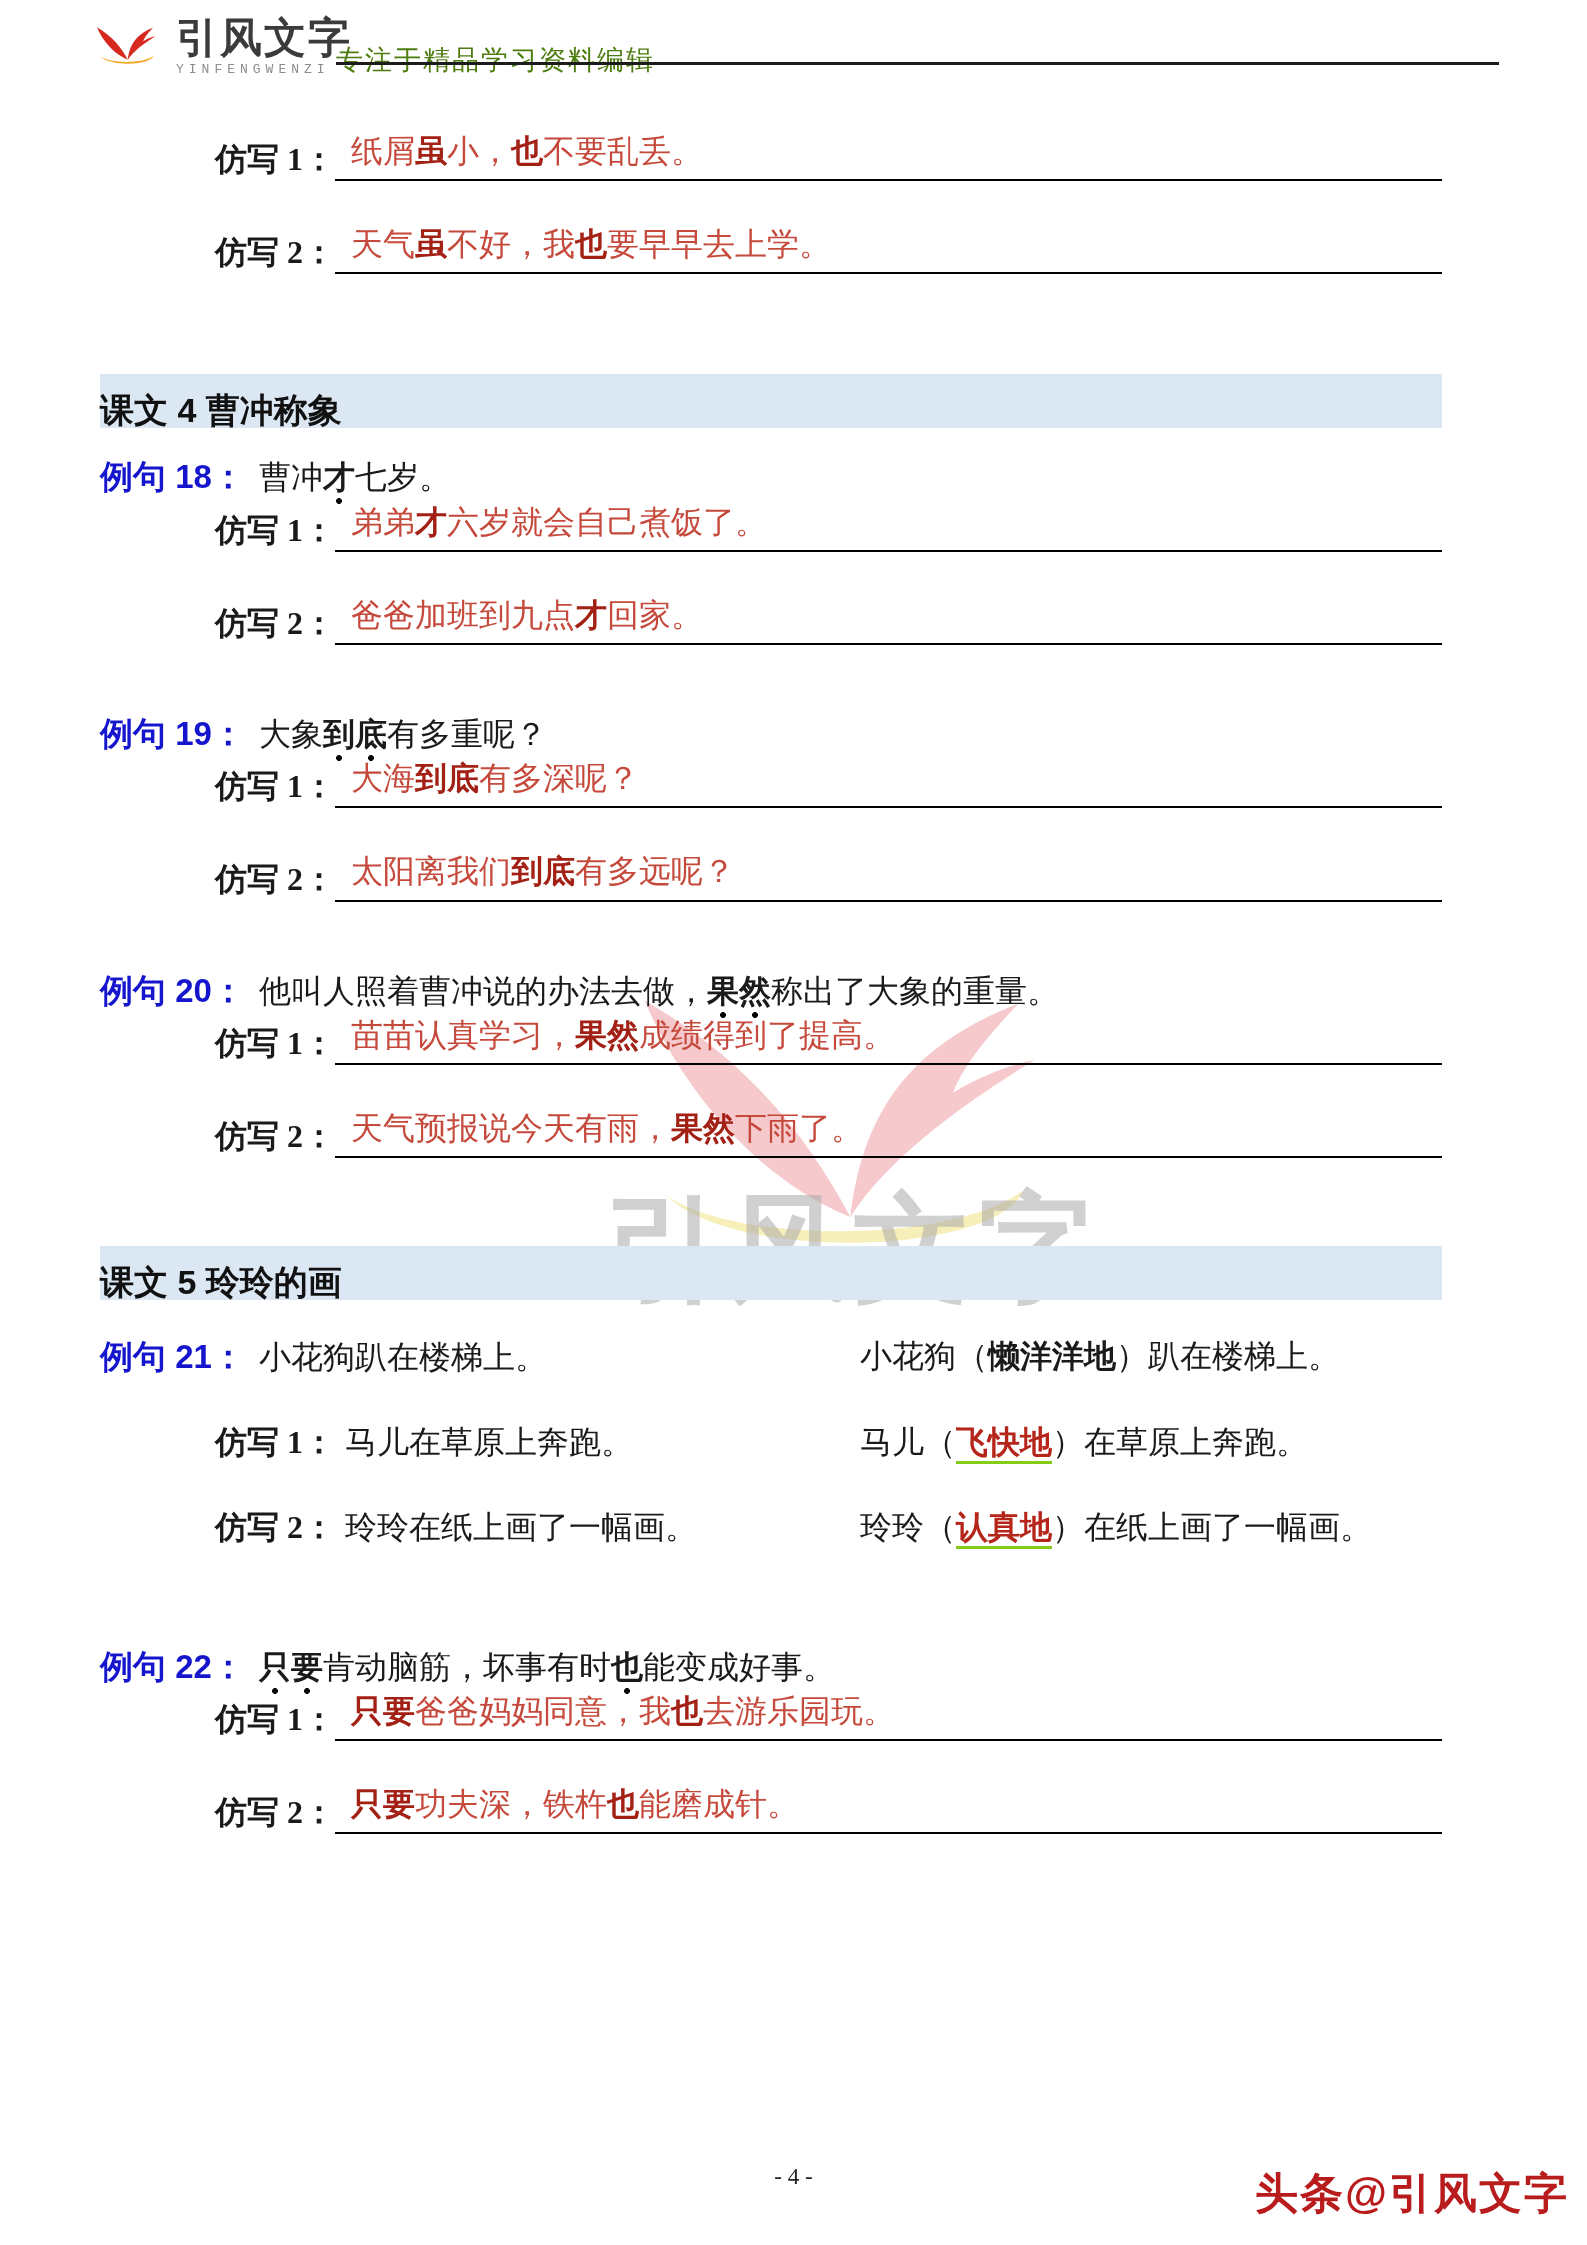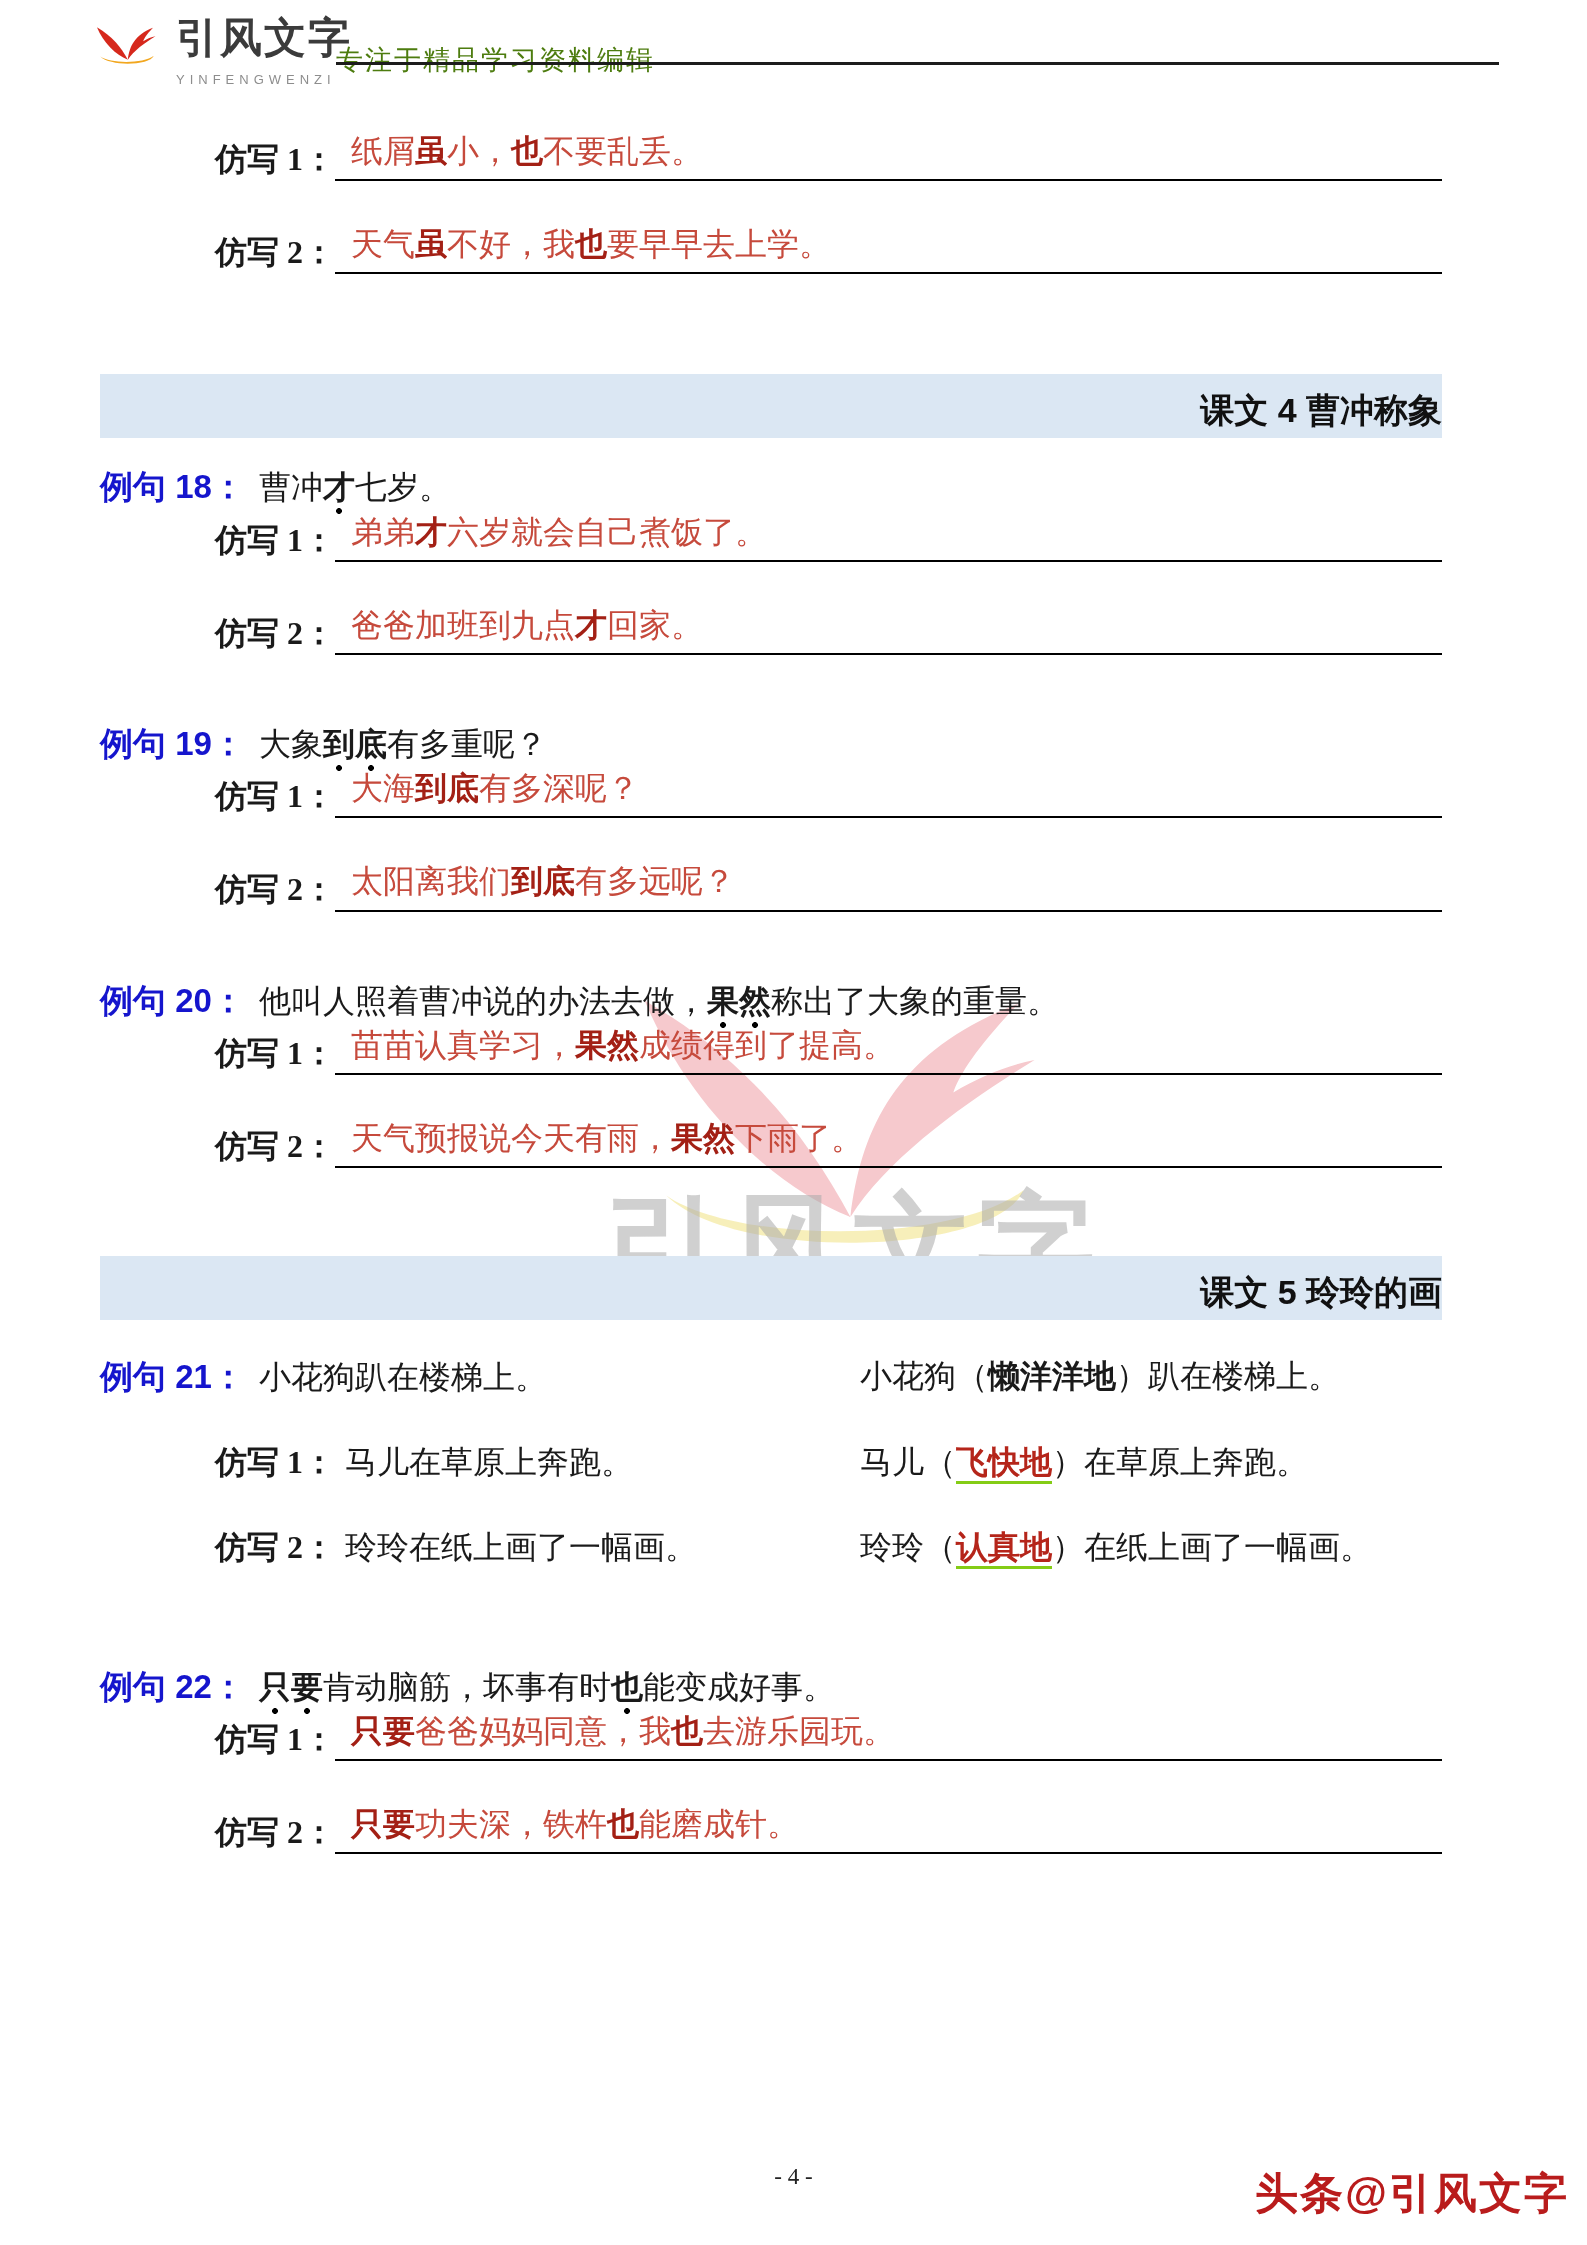--- a/index.html
+++ b/index.html
@@ -18,31 +18,31 @@
     width:1587px;height:2245px;position:relative;overflow:hidden;
     font-family:"Liberation Serif","DejaVu Serif",serif;
     color:var(--ink);
   }
   
   .header{position:absolute;top:0;left:0;right:0;height:95px;z-index:2;}
   .logo-wrap{position:absolute;top:10px;left:88px;display:flex;align-items:flex-start;}
   .logo-bird{width:78px;height:72px;margin-right:10px;}
   .logo-texts{display:flex;flex-direction:column;margin-top:6px;}
   .logo-title{font-size:42px;font-weight:bold;color:#3b3b3b;line-height:1.05;letter-spacing:2px;}
-  .logo-sub{font-size:13px;color:#8d8d8d;letter-spacing:5px;margin-top:12px;font-family:Liberation Sans, sans-serif;}
+  .logo-sub{font-size:13px;color:#8d8d8d;letter-spacing:5px;margin-top:2px;font-family:Liberation Mono, monospace;}
   .tagline{position:absolute;left:336px;top:42px;font-size:27px;color:#4d7c0f;letter-spacing:2px;}
   .header-rule{position:absolute;left:336px;right:88px;top:62px;height:3px;background:#1c1c1c;}
   
   .content{position:relative;z-index:1;padding:0 145px 0 100px;}
   .intro{padding-top:130px;}
   .answer-row{display:flex;align-items:flex-end;margin:0 0 42px 115px;font-size:32px;line-height:1.35;}
   .ans-label{font-weight:bold;white-space:nowrap;flex:0 0 auto;}
   .ans-line{flex:1 1 auto;border-bottom:2px solid #000;padding:0 0 6px 16px;min-height:46px;}
   .section-band{
-    background:var(--band-blue);height:64px;line-height:72px;text-align:right;
+    background:var(--band-blue);height:54px;line-height:72px;text-align:left;
     font-family:"Liberation Sans","DejaVu Sans",sans-serif;
     font-size:34px;font-weight:bold;color:#111;
   }
   .band-1{margin-top:100px;}
   .band-2{margin-top:88px;}
   .example-row{margin-top:26px;font-size:32px;line-height:1.4;}
   .example-row.gap{margin-top:66px;}
   .ex-label{
     color:var(--label-blue);font-weight:bold;white-space:nowrap;
     font-family:"Liberation Sans","DejaVu Sans",sans-serif;

